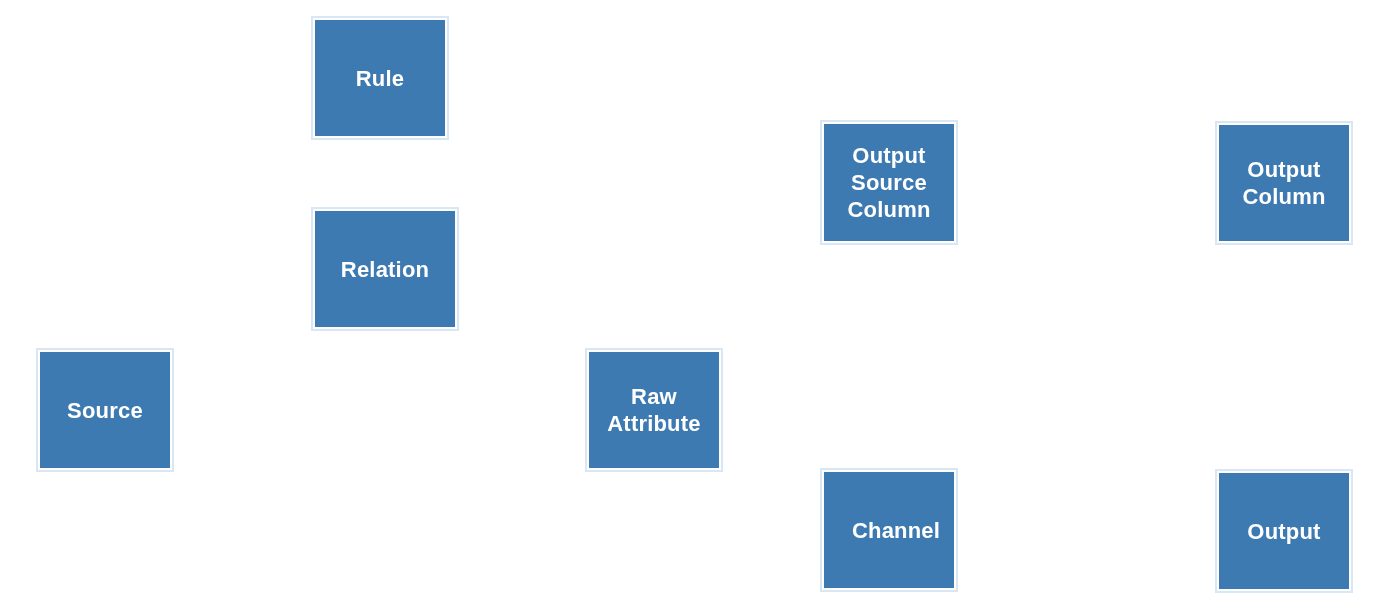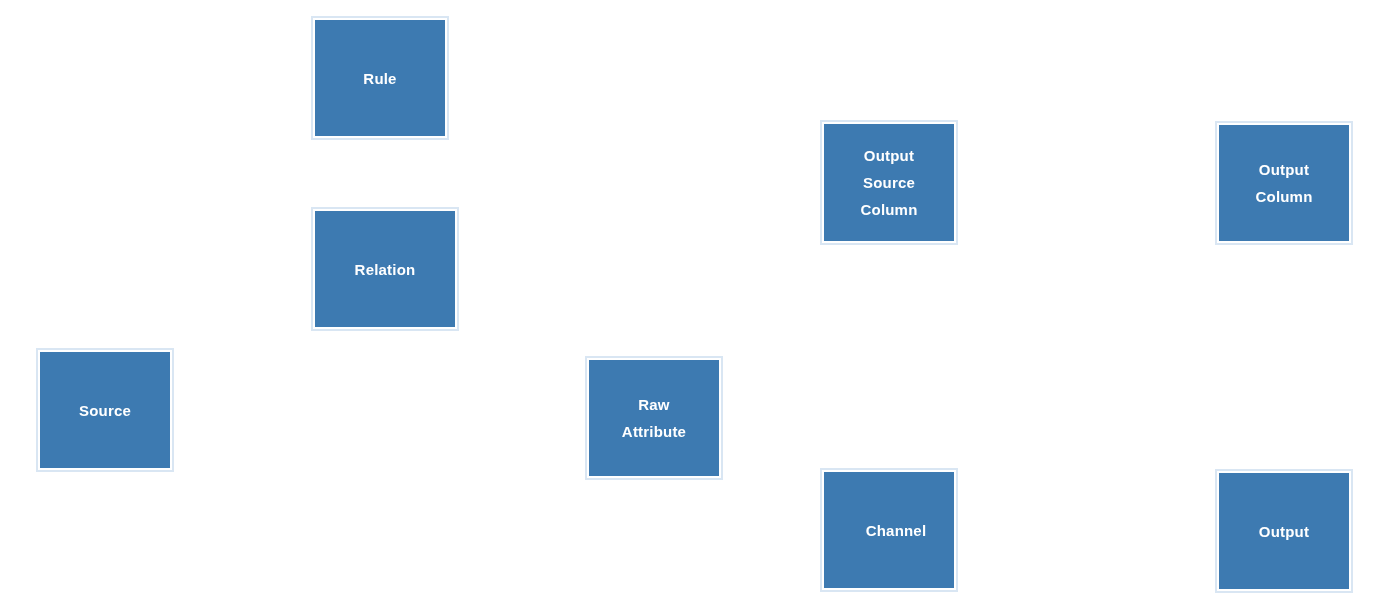--- a/index.html
+++ b/index.html
@@ -21,21 +21,21 @@
     align-items: center;
     justify-content: center;
     background: var(--node-fill, #3d7ab1);
     outline: 2px solid var(--node-outline, #d9e6f3);
     outline-offset: 2px;
     box-sizing: border-box;
     cursor: pointer;
   }
   .node-label {
     color: var(--node-text, #ffffff);
-    font-size: 15px;
+    font-size: 22px;
     font-weight: 700;
     line-height: 27px;
     text-align: center;
     white-space: pre-line;
     letter-spacing: 0.2px;
     user-select: none;
   }
 </style>
 </head>
 <body>
@@ -47,21 +47,21 @@
   </div>
 
   <div class="node" style="left: 315px; top: 211px; width: 140px; height: 116px;">
     <span class="node-label">Relation</span>
   </div>
 
   <div class="node" style="left: 40px; top: 352px; width: 130px; height: 116px;">
     <span class="node-label">Source</span>
   </div>
 
-  <div class="node" style="left: 589px; top: 352px; width: 130px; height: 116px; margin-top: 8px;">
+  <div class="node" style="left: 589px; top: 352px; width: 130px; height: 116px;">
     <span class="node-label">Raw
 Attribute</span>
   </div>
 
   <div class="node" style="left: 824px; top: 124px; width: 130px; height: 117px;">
     <span class="node-label">Output
 Source
 Column</span>
   </div>
 

